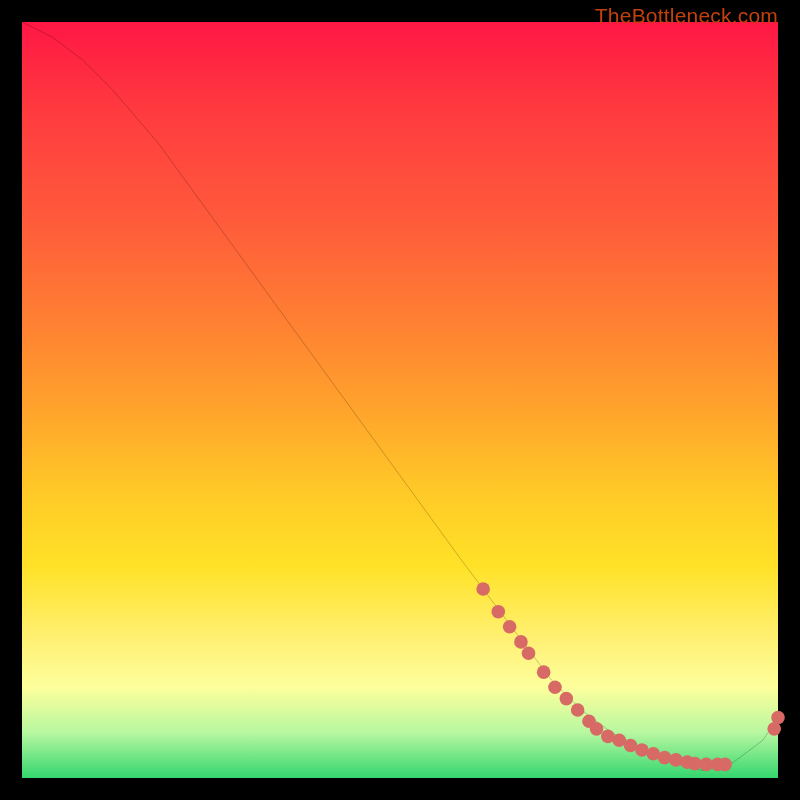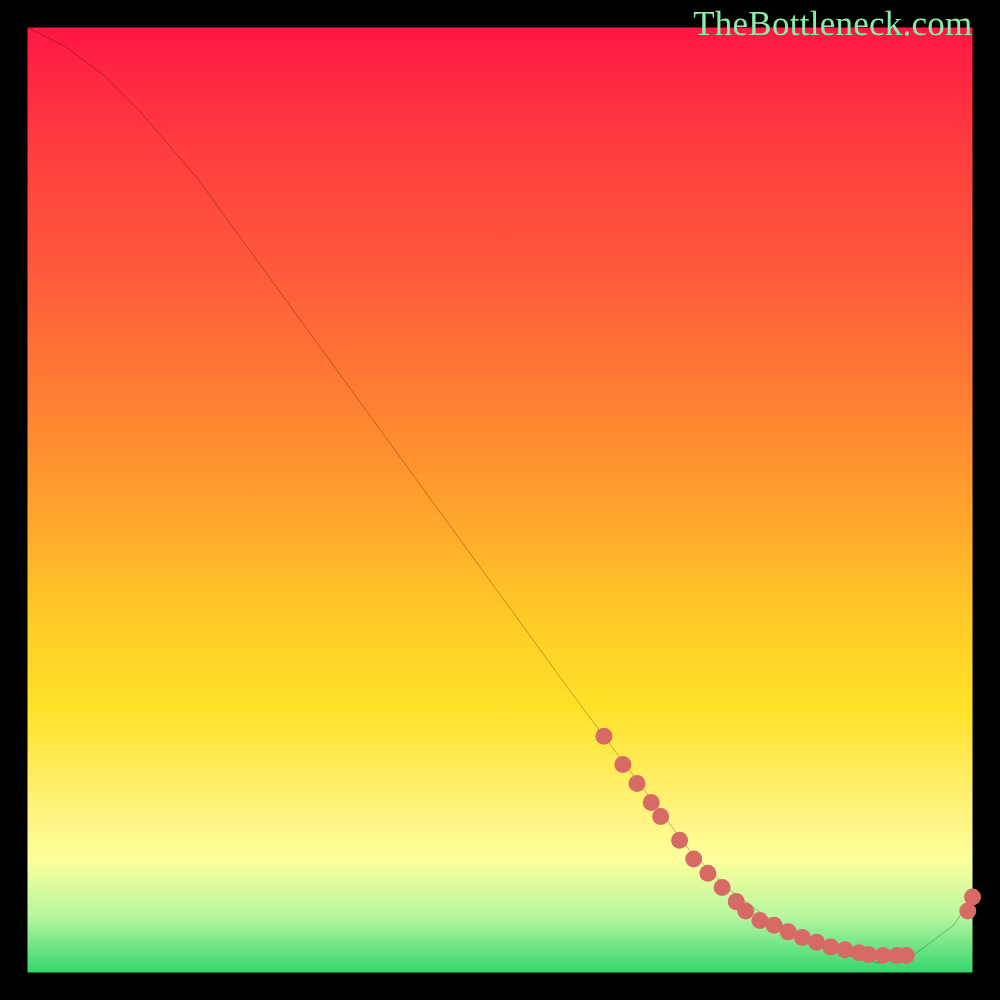--- a/index.html
+++ b/index.html
@@ -36,25 +36,24 @@
       #fdff9c 88%,
       #b7f7a0 94%,
       #34d66e 100%
     );
     box-sizing: border-box;
   }
   .watermark {
     position: absolute;
     top: 4px;
     right: 22px;
-    color: #86efac;
-    font-size: 28px;
+    color: #c2410c;
+    font-size: 21px;
     letter-spacing: 0.2px;
     user-select: none;
-    font-family: Liberation Serif, serif;
   }
   svg.overlay {
     position: absolute;
     left: 22px;
     top: 22px;
     width: 756px;
     height: 756px;
     overflow: visible;
   }
 </style>

